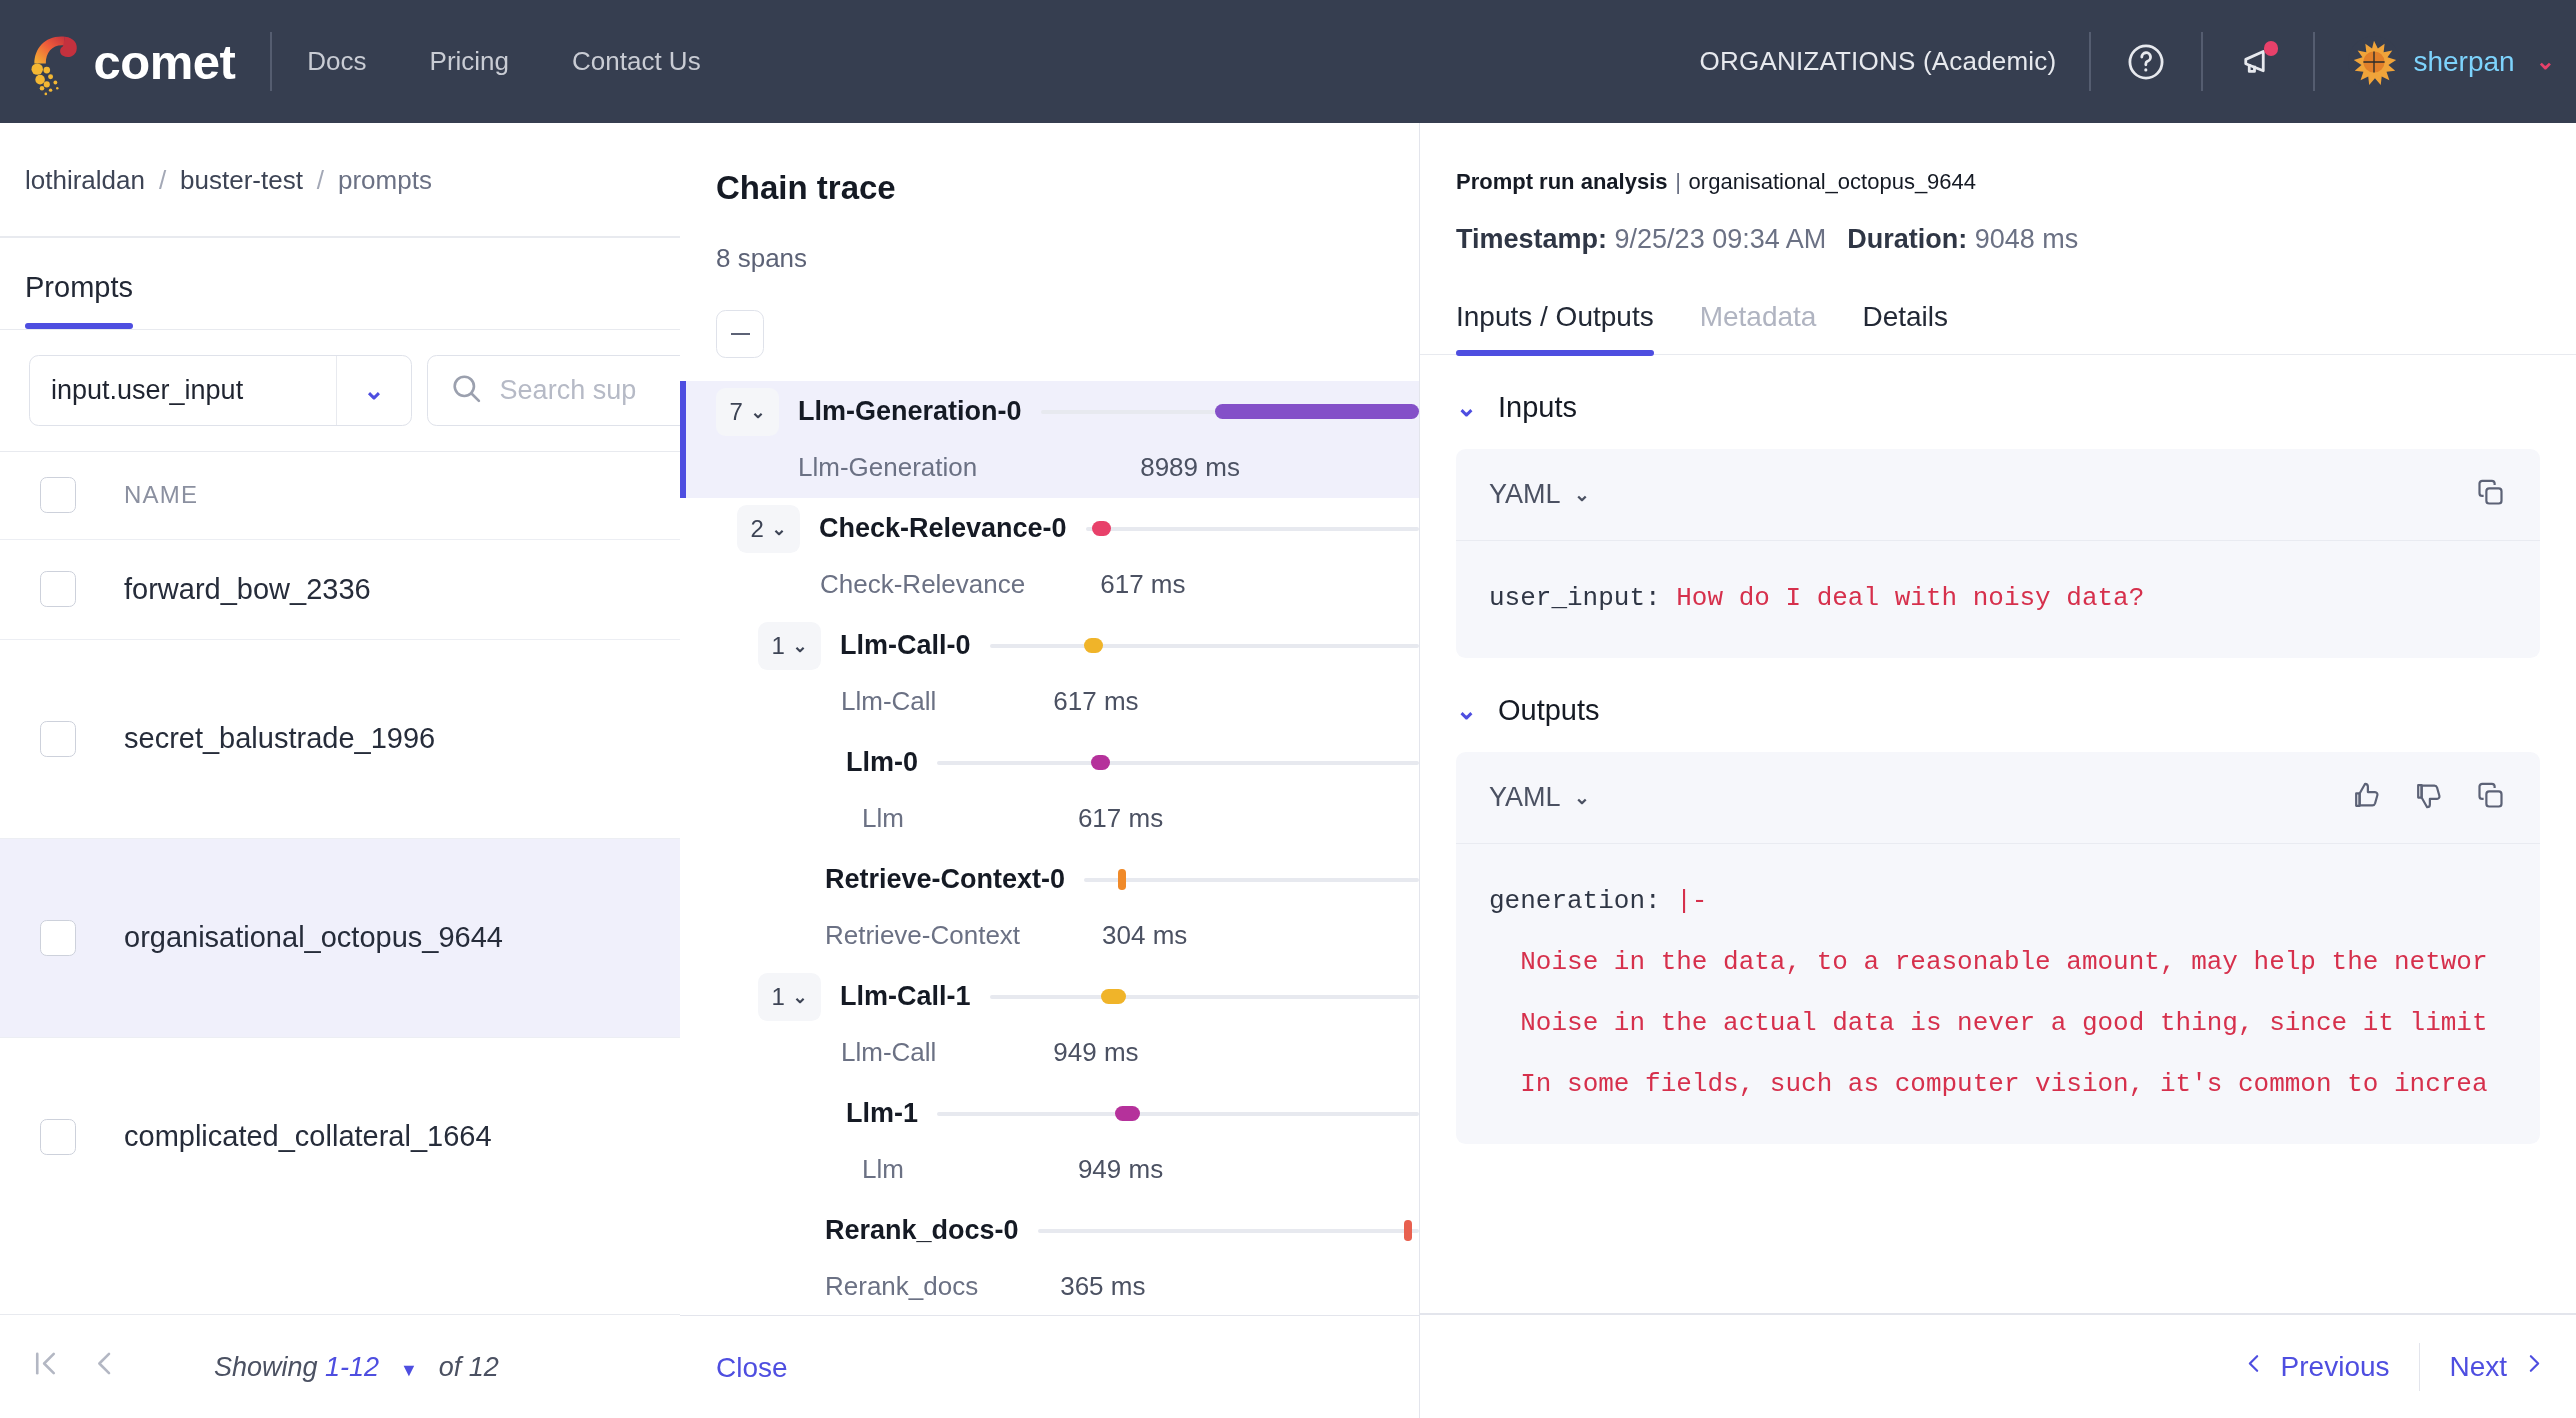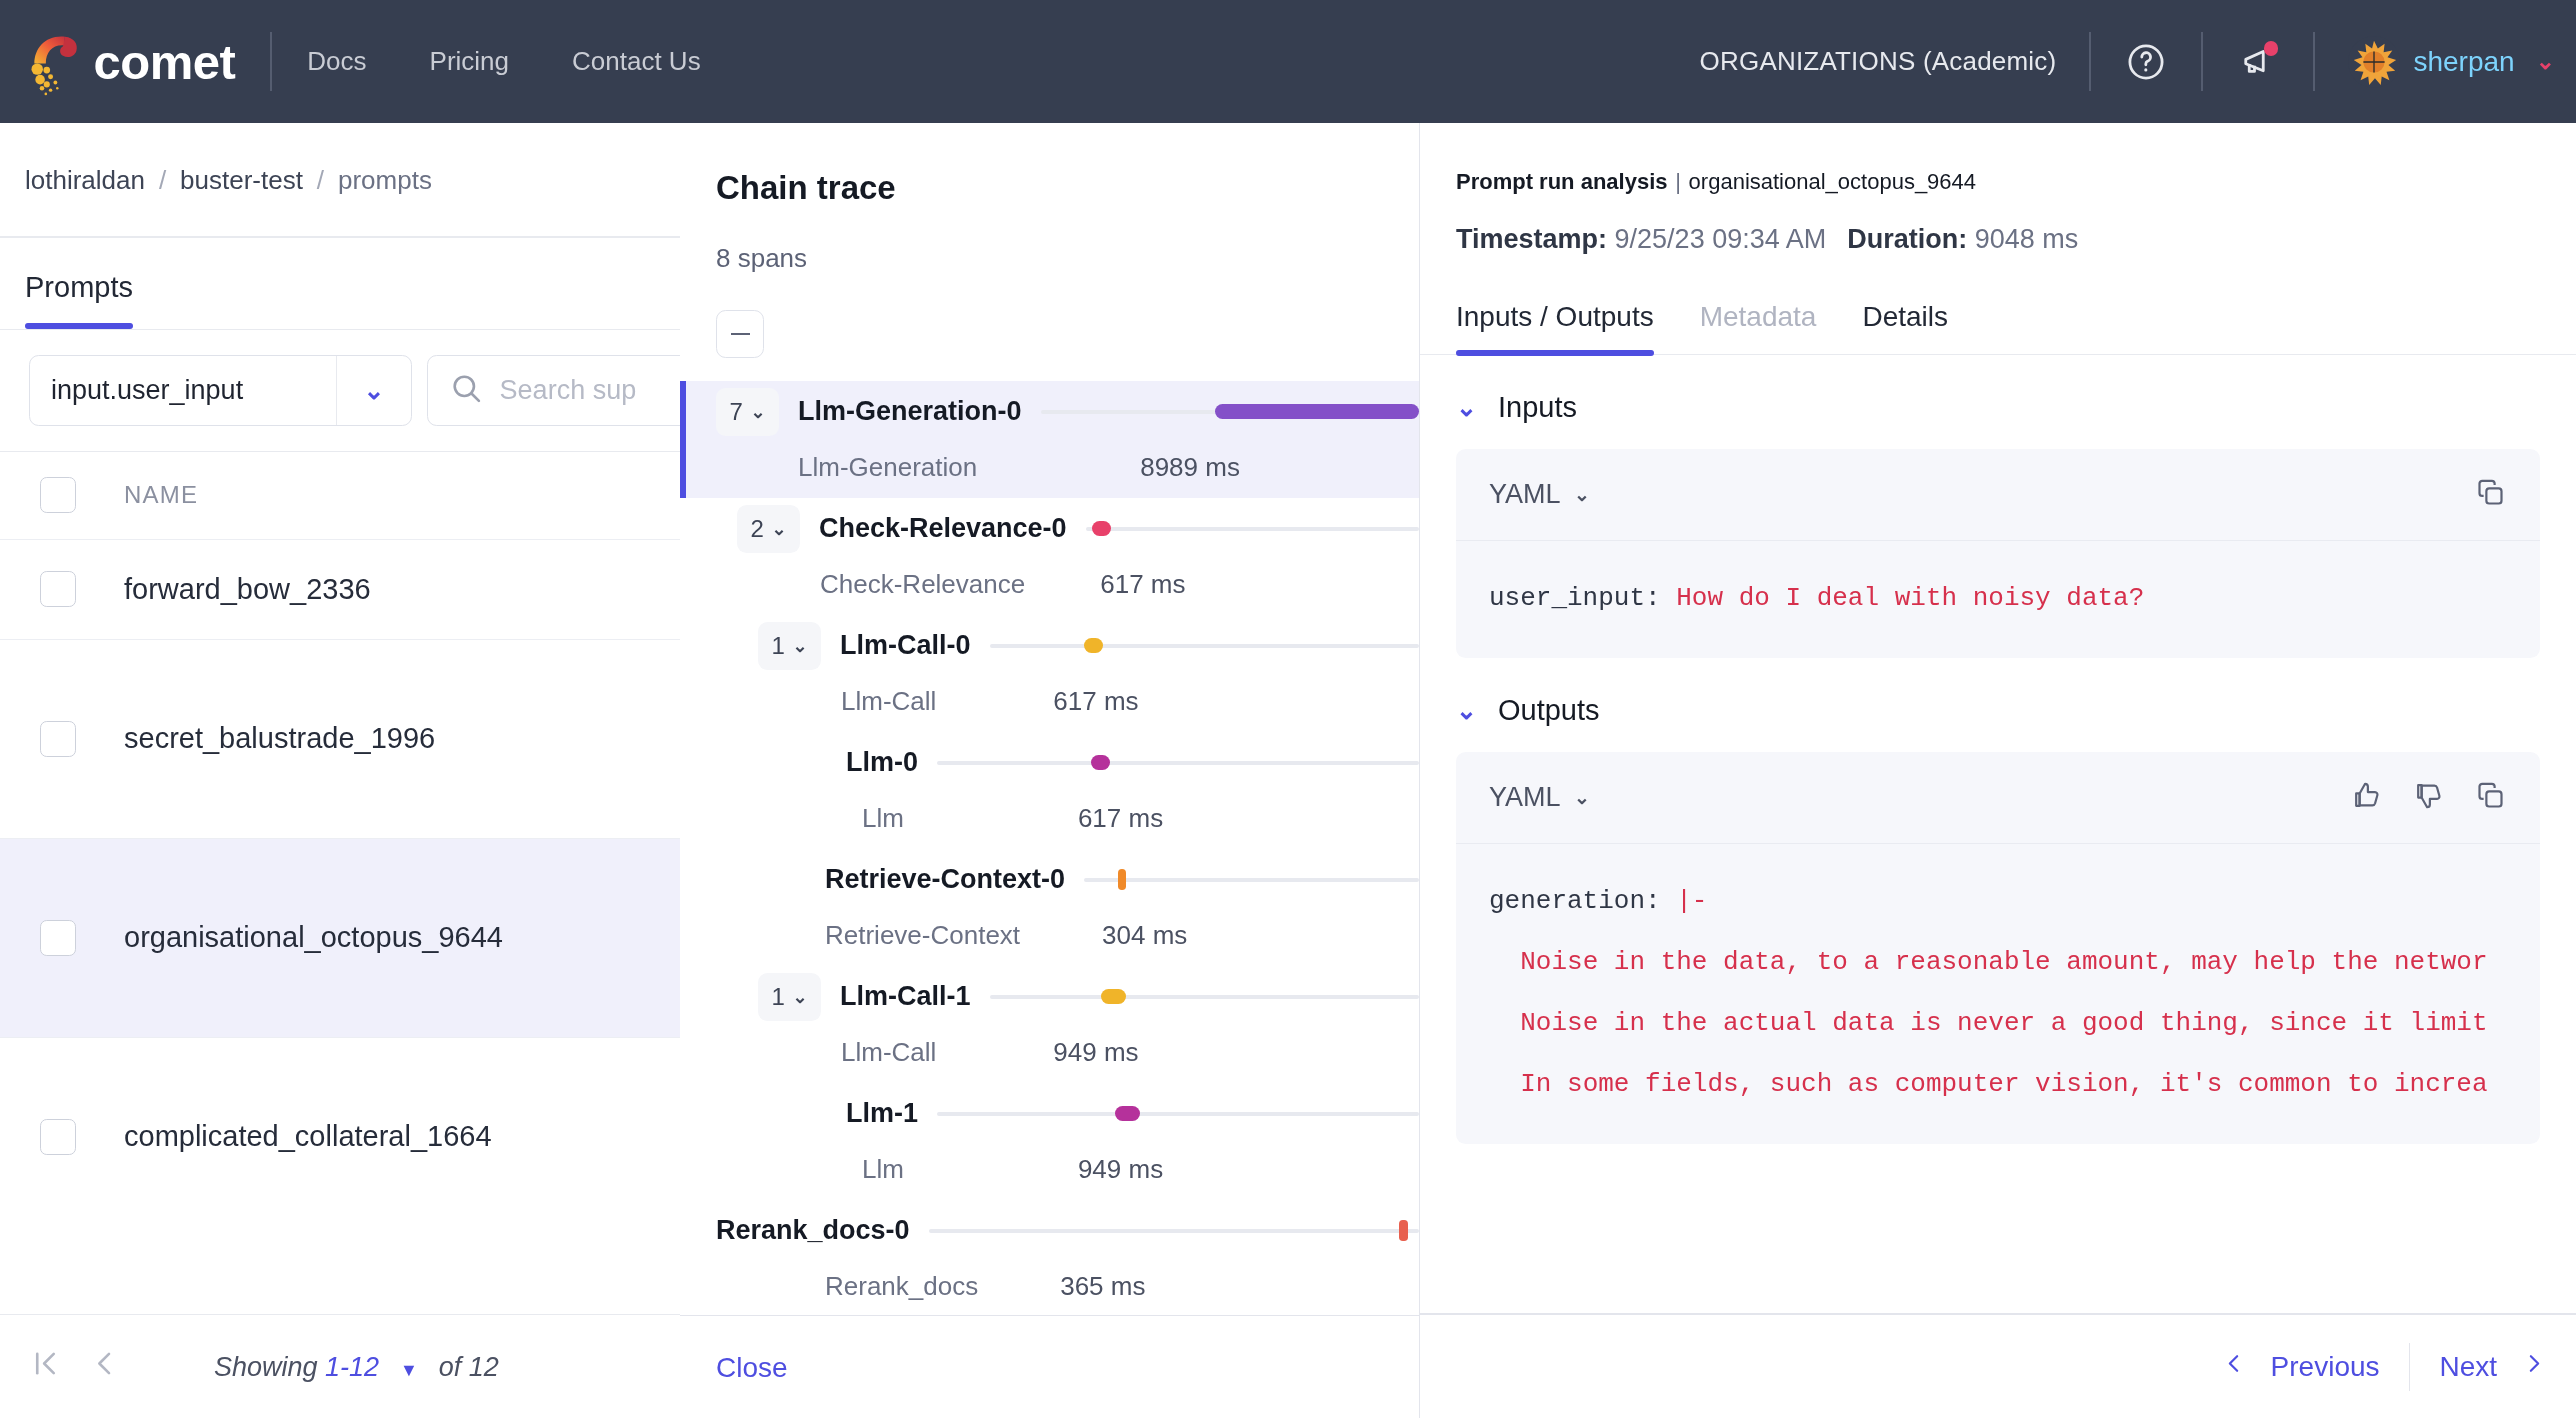--- a/index.html
+++ b/index.html
@@ -132,21 +132,21 @@
   .code-tb { height: 92px; display: flex; align-items: center; justify-content: space-between; padding: 0 33px; border-bottom: 1.9px solid #e9ebf1; gap: 28px; }
   .fmt { font-size: 27px; color: #4b5162; display: flex; align-items: center; gap: 13.4px; }
   .fmt .c { font-size: 19px; font-weight: 700; }
   .tb-icons { display: flex; align-items: center; gap: 29px; }
   .code-body { padding: 27px 33px 29px 33px; font-family: "Liberation Mono", monospace; font-size: 26px; line-height: 2.35; white-space: pre; overflow: hidden; }
   .k { color: #2f3645; }
   .v { color: #d6304c; }
   .pg-nav {
     position: absolute; right: 29px; bottom: 0; height: 104px; display: flex; align-items: center; gap: 29px;
   }
-  .pg-btn { font-size: 28px; color: #4e4ee0; display: flex; align-items: flex-start; gap: 25px; }
+  .pg-btn { font-size: 28px; color: #4e4ee0; display: flex; align-items: flex-start; gap: 15px; }
   .pg-sep { width: 1.9px; height: 48px; background: #e3e5ec; }
   .an-bottomline { position: absolute; left: 0; bottom: 104px; width: 1156px; height: 1.9px; background: #e3e5ec; }
 </style>
 </head>
 <body>
 
 <div id="root">
 
   <div class="topnav">
     <div class="brand">
@@ -410,21 +410,21 @@
           </span>
         </div>
         <div class="sr-bot">
           <span class="sr-sub" style="margin-left:146px">Llm</span>
           <span class="dur" style="margin-left:174px">949 ms</span>
         </div>
       </div>
 
       <div class="spanrow">
         <div class="sr-top">
-          <span class="sr-name" style="">Rerank_docs-0</span>
+          <span class="sr-name" style="margin-left:109px">Rerank_docs-0</span>
           <span class="bar-area">
             <span class="bar-track"></span>
             <span class="bar-fill" style="left:96%;width:8.6px;height:21px;top:20px;border-radius:3.8px;background:#e8604f;"></span>
           </span>
         </div>
         <div class="sr-bot">
           <span class="sr-sub" style="margin-left:109px">Rerank_docs</span>
           <span class="dur" style="margin-left:82px">365 ms</span>
         </div>
       </div>

